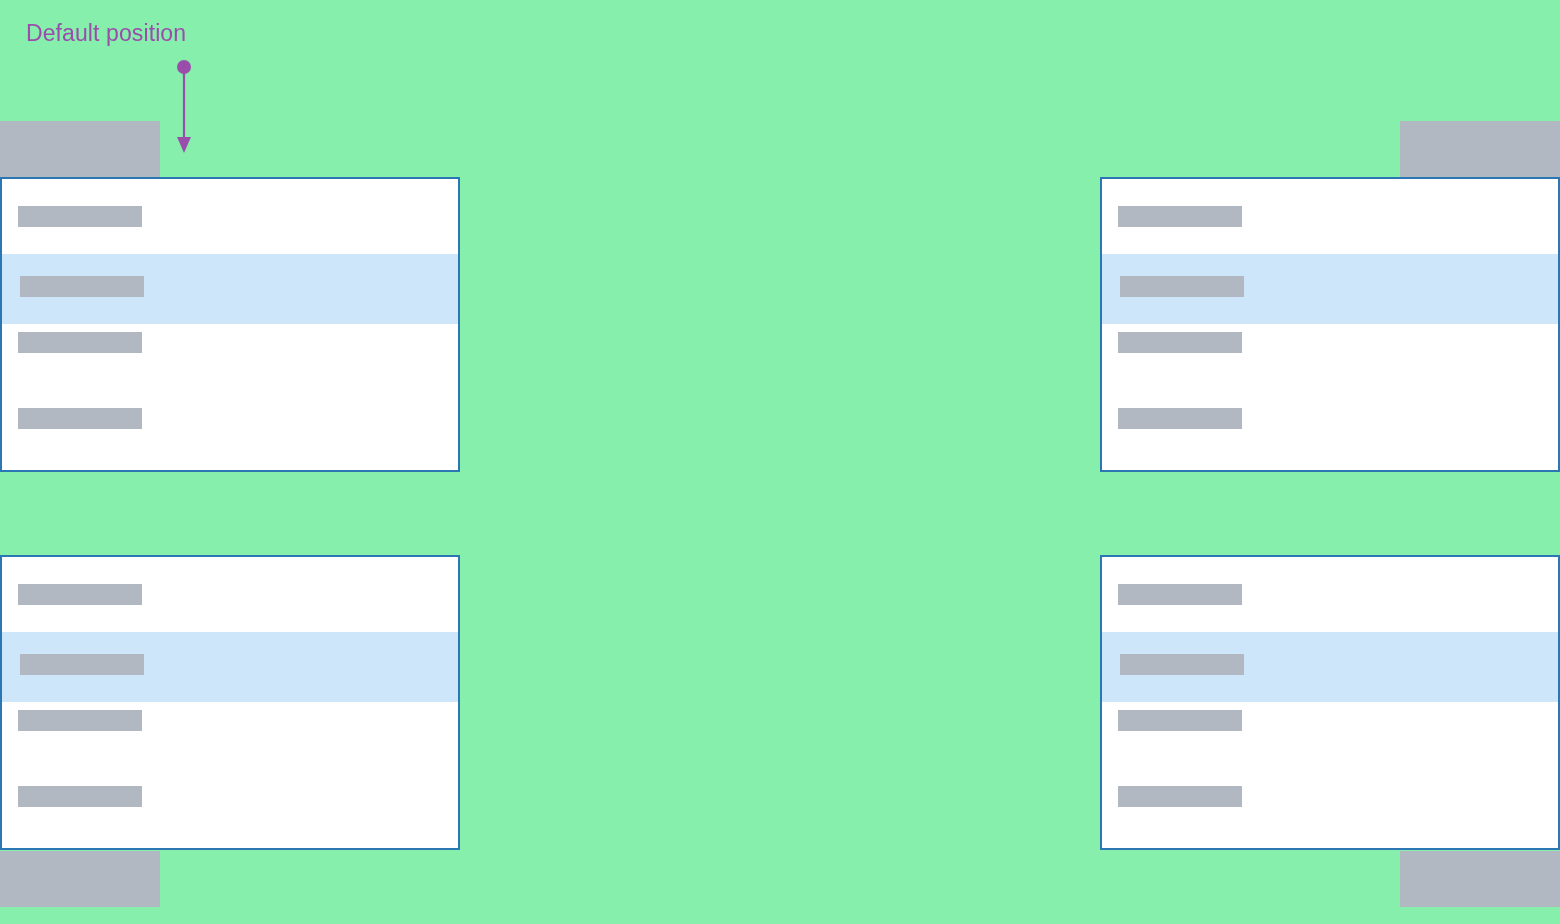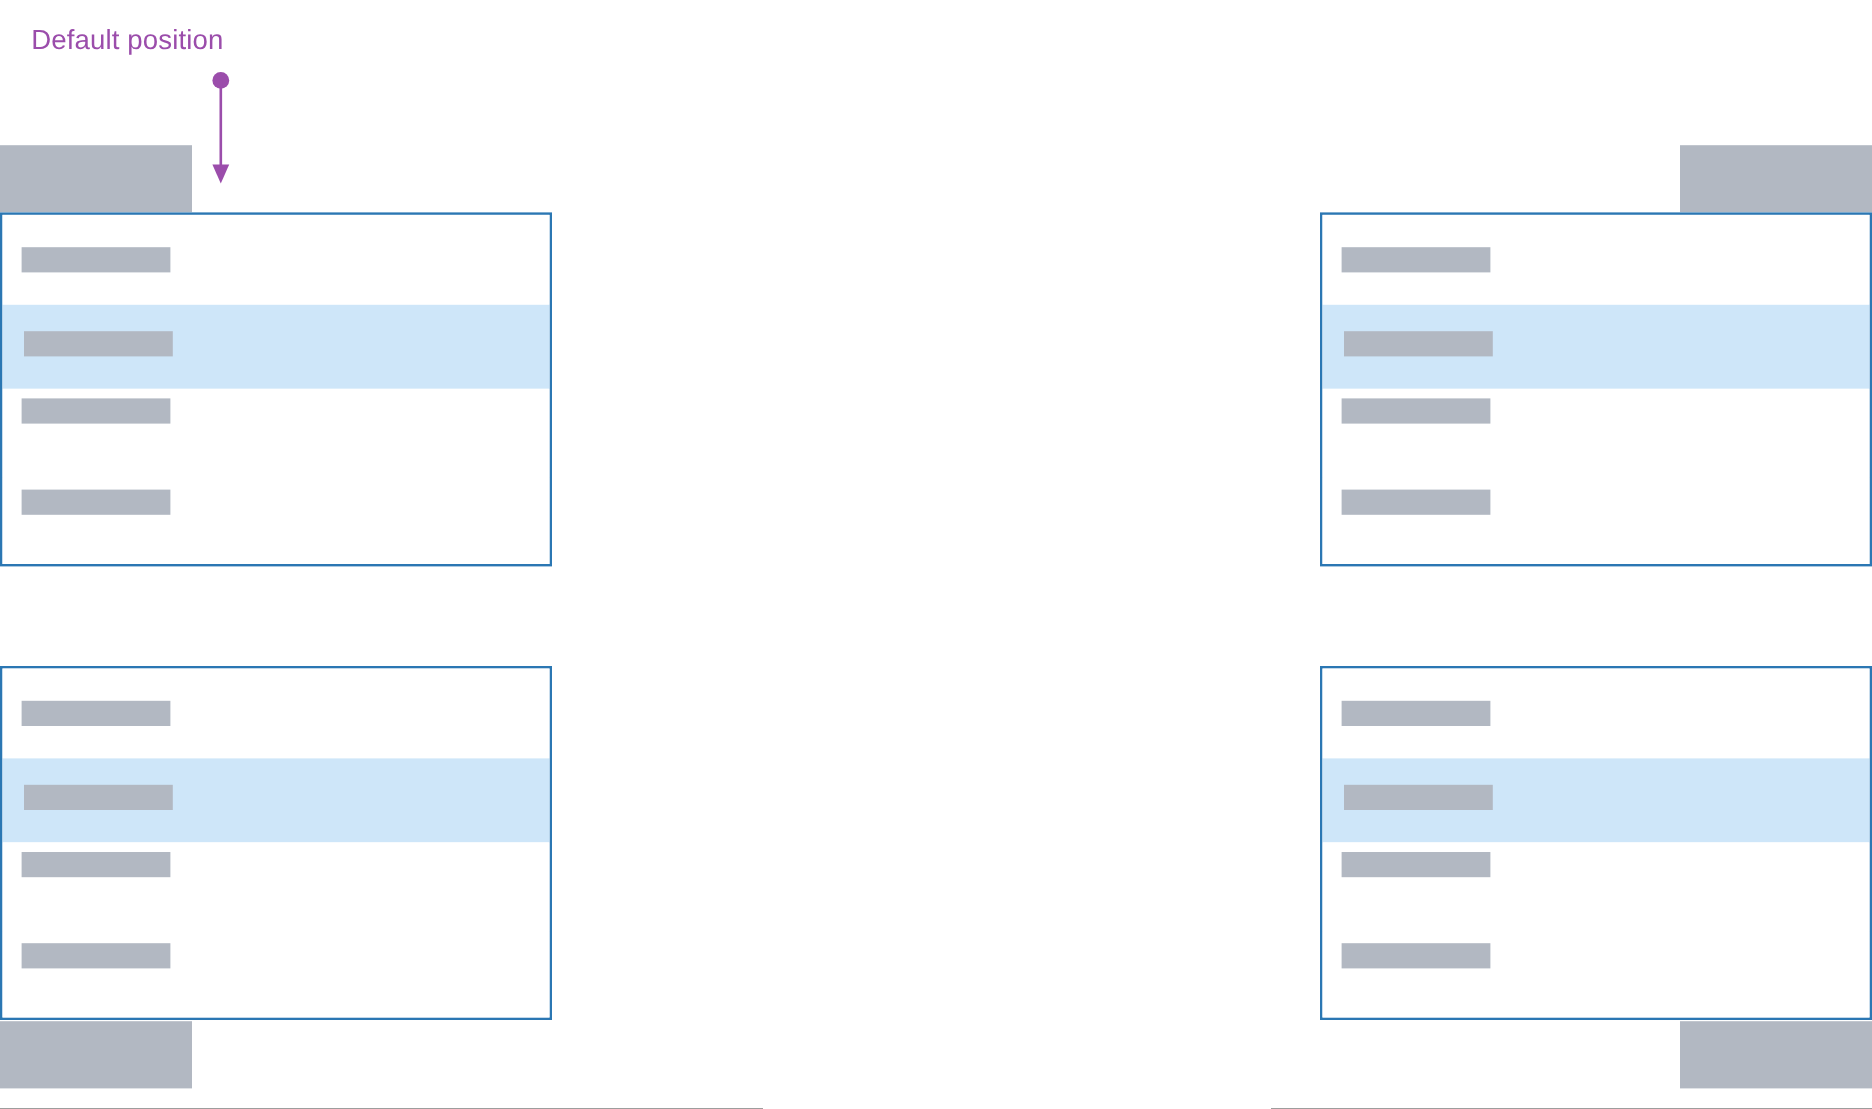--- a/index.html
+++ b/index.html
@@ -8,21 +8,21 @@
     padding: 0;
     background: #000000;
   }
   body {
     font-family: "Liberation Sans", sans-serif;
   }
   #stage {
     position: relative;
     width: 1560px;
     height: 924px;
-    background: #ffffff;
+    background: #86efac;
     overflow: hidden;
   }
 
   
   .annotation-label {
     position: absolute;
     left: 26px;
     top: 18px;
     font-size: 23px;
     line-height: 30px;

